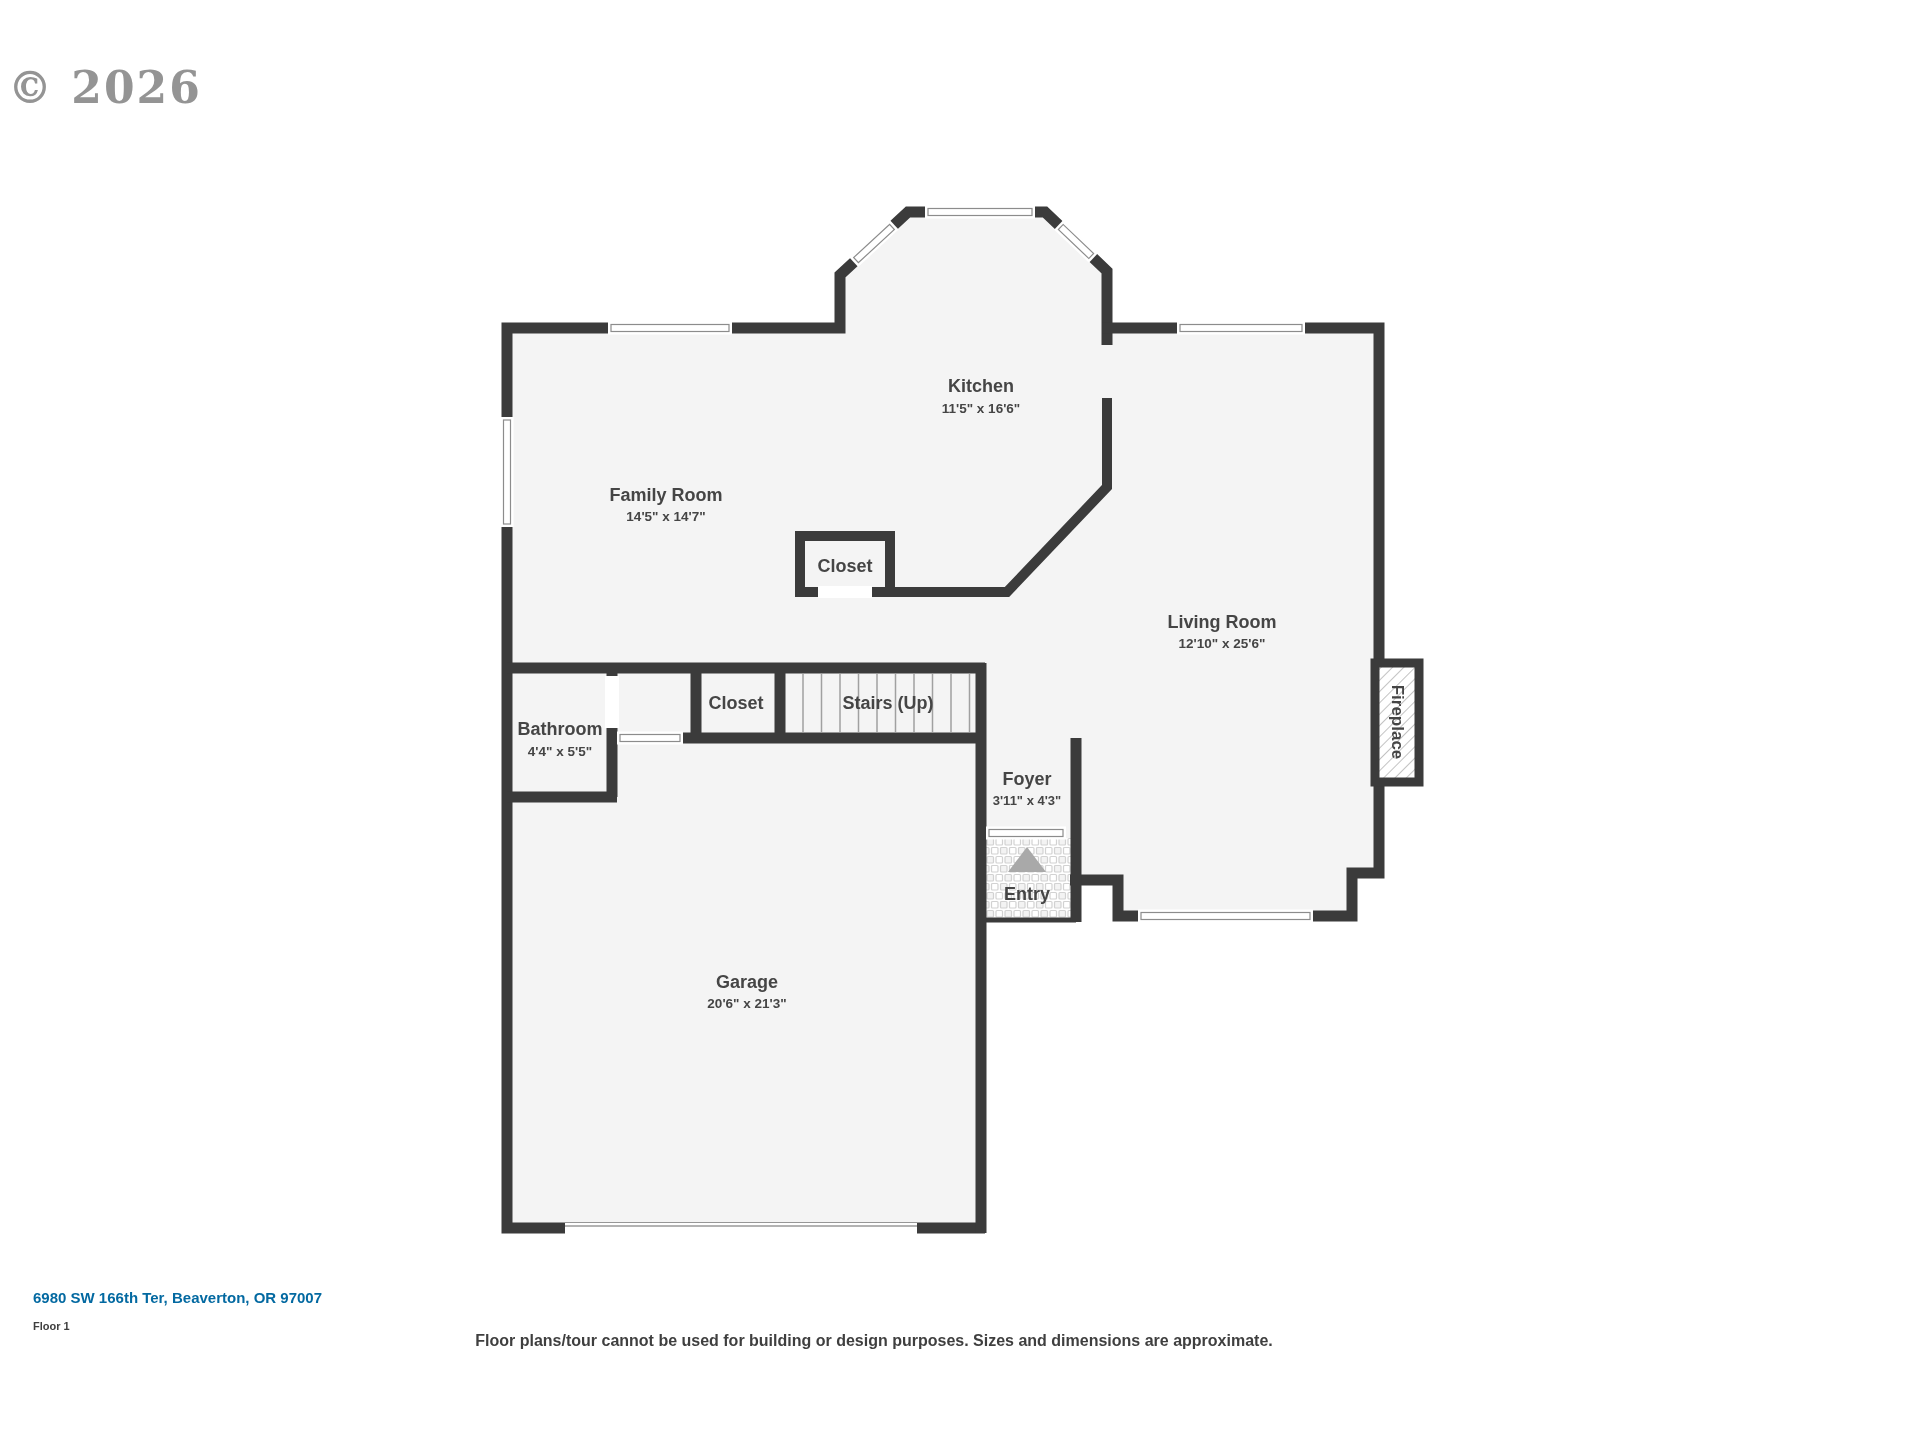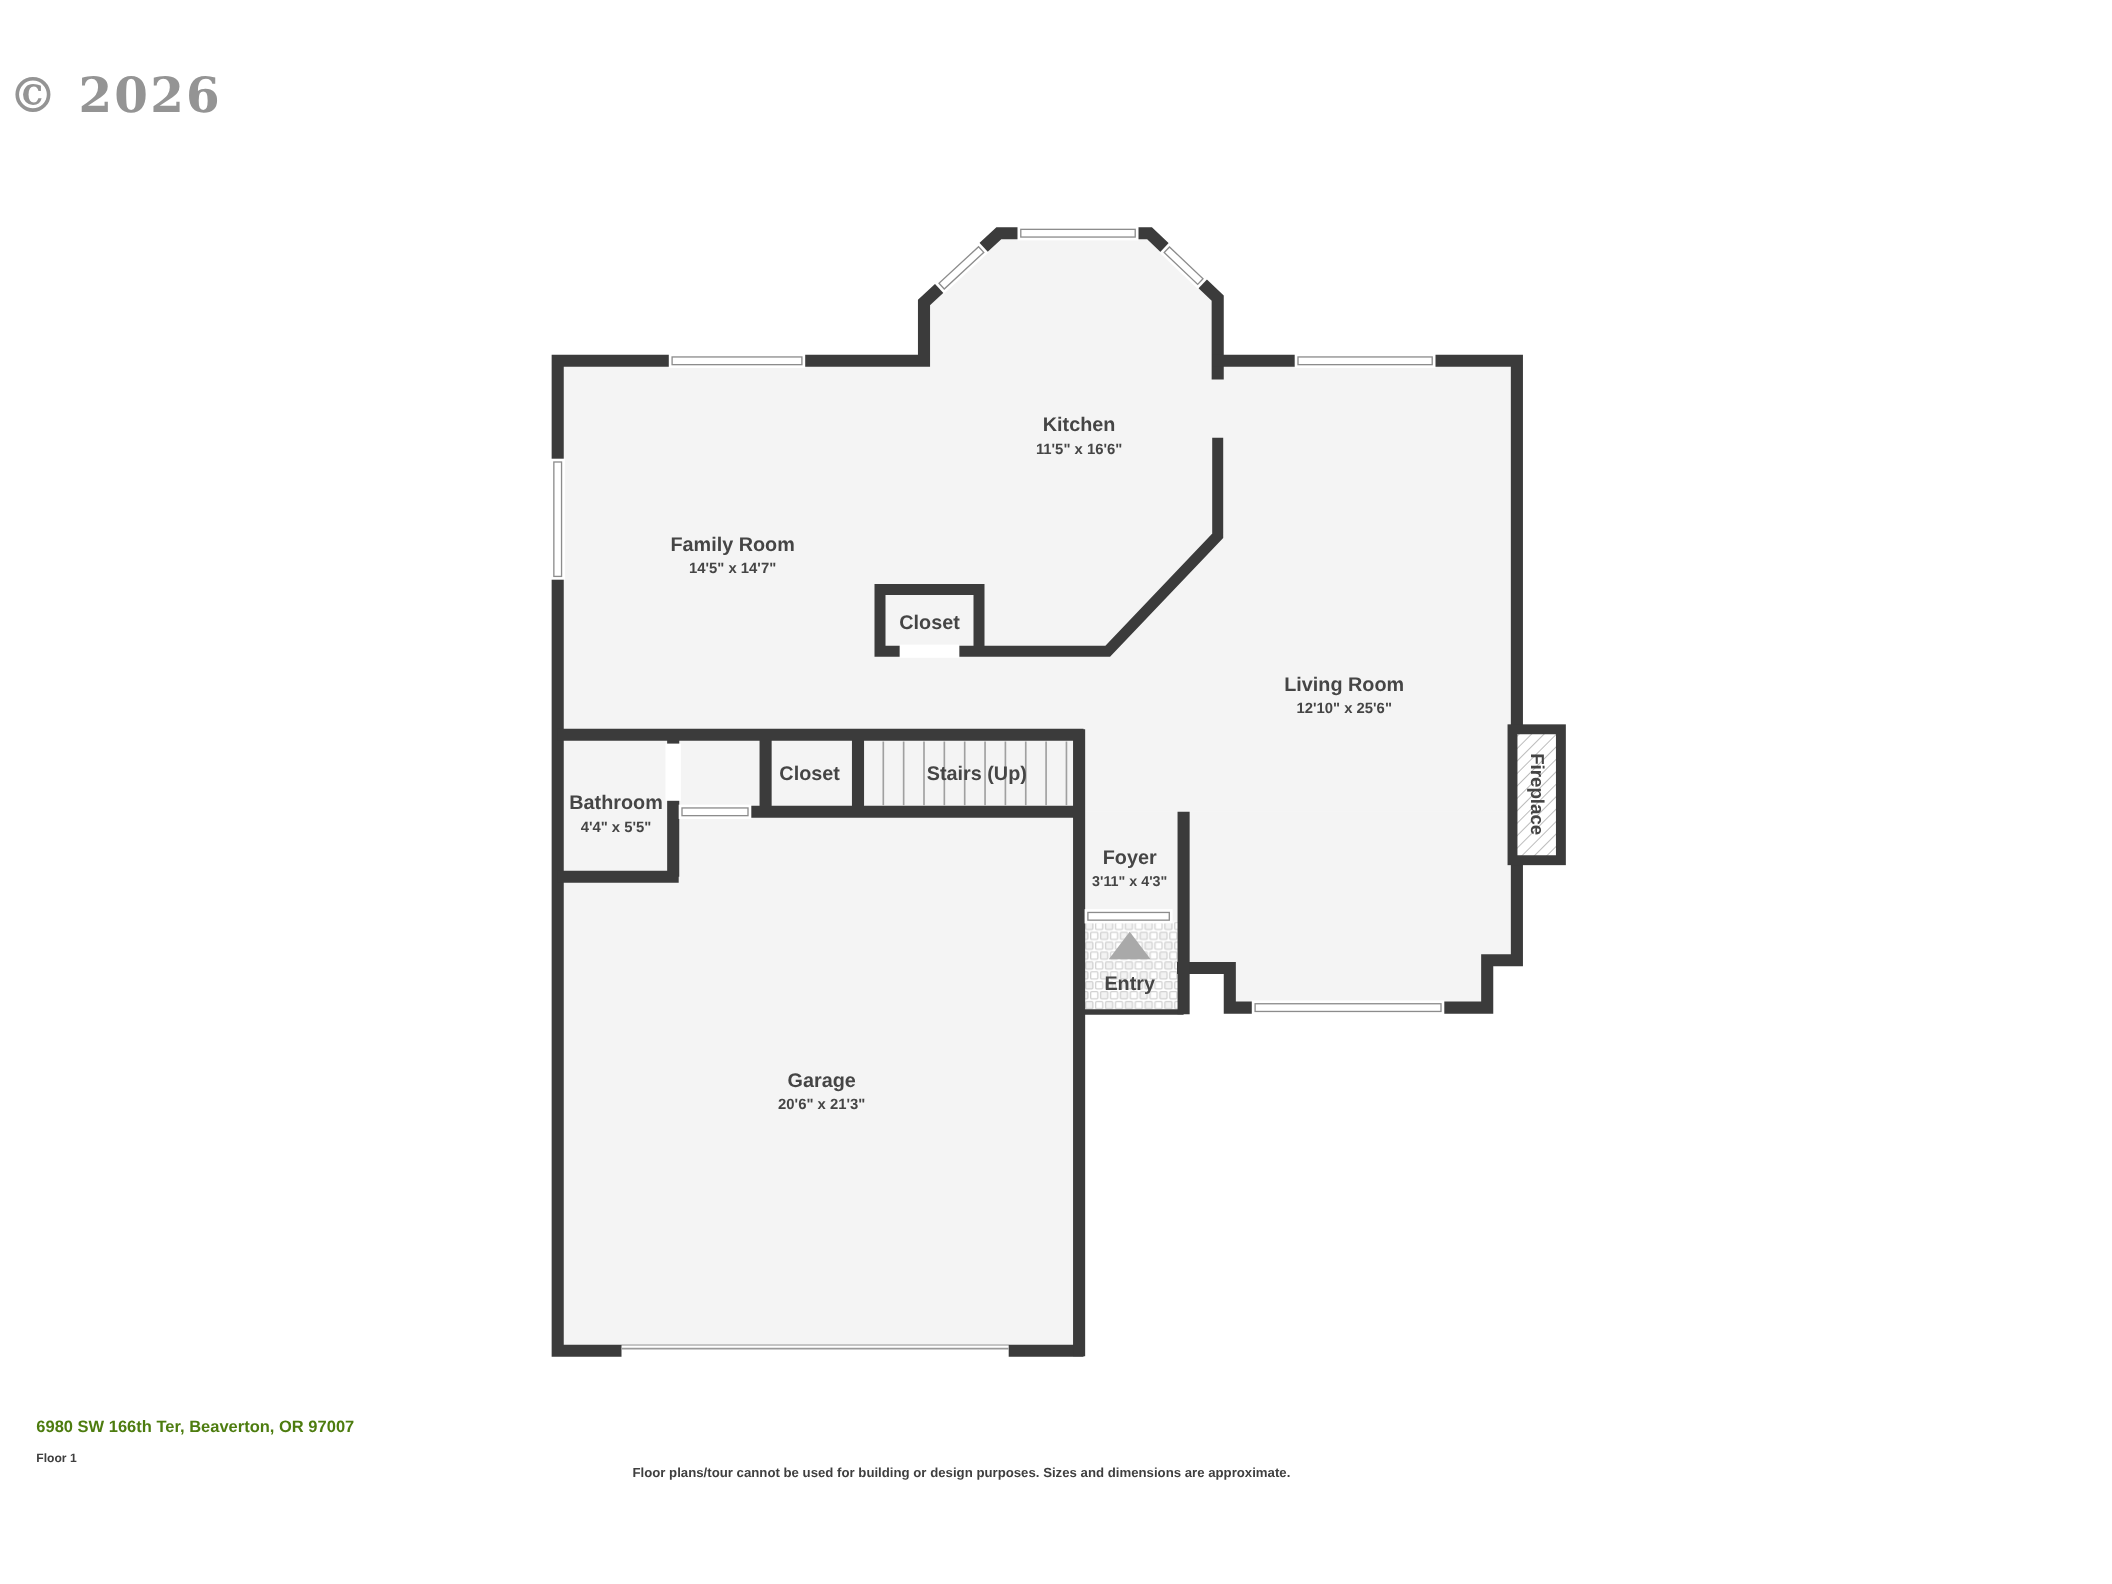--- a/index.html
+++ b/index.html
@@ -1,22 +1,22 @@
 <!DOCTYPE html>
 <html><head>
 <meta charset="utf-8">
 <style>
   html,body{margin:0;padding:0;background:#ffffff;width:1920px;height:1440px;overflow:hidden;
     font-family:"Liberation Sans","DejaVu Sans",sans-serif;}
   .stage{position:relative;width:1920px;height:1188px;background:#fff;}
   .watermark{position:absolute;left:8px;top:62px;font-family:"DejaVu Serif","Liberation Serif",serif;
     font-weight:bold;font-size:44px;color:#8b8b8b;letter-spacing:2px;opacity:.92;}
-  .addr{position:absolute;left:33px;top:1289px;font-size:15px;font-weight:bold;color:#4d7c0f;white-space:nowrap;}
+  .addr{position:absolute;left:33px;top:1289px;font-size:15px;font-weight:bold;color:#0369a1;white-space:nowrap;}
   .floorlbl{position:absolute;left:33px;top:1320px;font-size:11px;font-weight:bold;color:#3f3f3f;white-space:nowrap;}
-  .disclaimer{position:absolute;left:874px;top:1332px;transform:translateX(-50%);font-size:12px;
+  .disclaimer{position:absolute;left:874px;top:1332px;transform:translateX(-50%);font-size:16px;
     font-weight:bold;color:#3f3f3f;white-space:nowrap;}
   svg text{fill:#454545;font-family:"Liberation Sans","DejaVu Sans",sans-serif;font-weight:bold;}
   text.room{font-size:18px;}
   text.dims{font-size:13.5px;}
   text.small-room{font-size:18px;}
   text.fp{font-size:17px;}
   .wall{stroke:#3b3b3b;fill:none;stroke-linejoin:miter;stroke-linecap:butt;}
   .floor{fill:#f4f4f4;stroke:none;}
   .win-outer{fill:#ffffff;stroke:none;}
   .win-inner{fill:#ffffff;stroke:#8c8c8c;stroke-width:1.2;}

